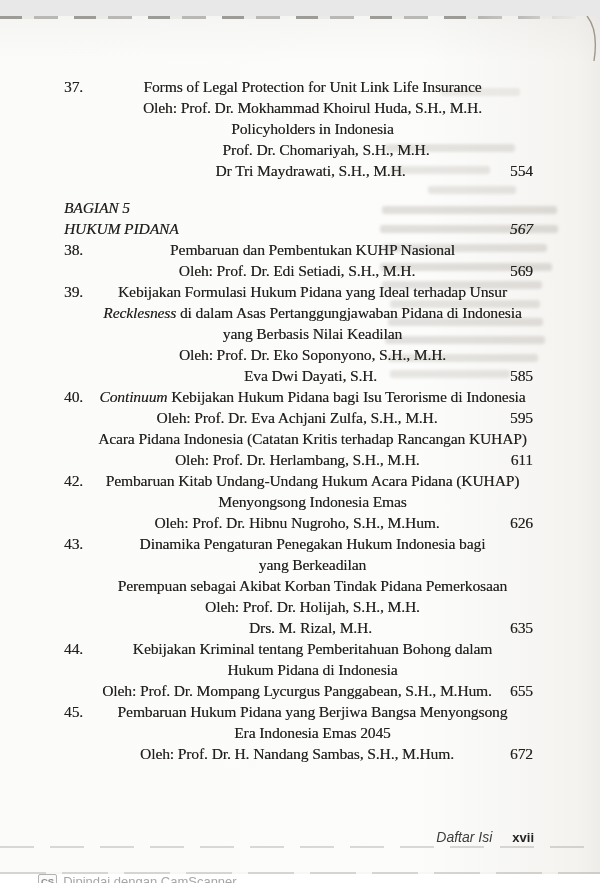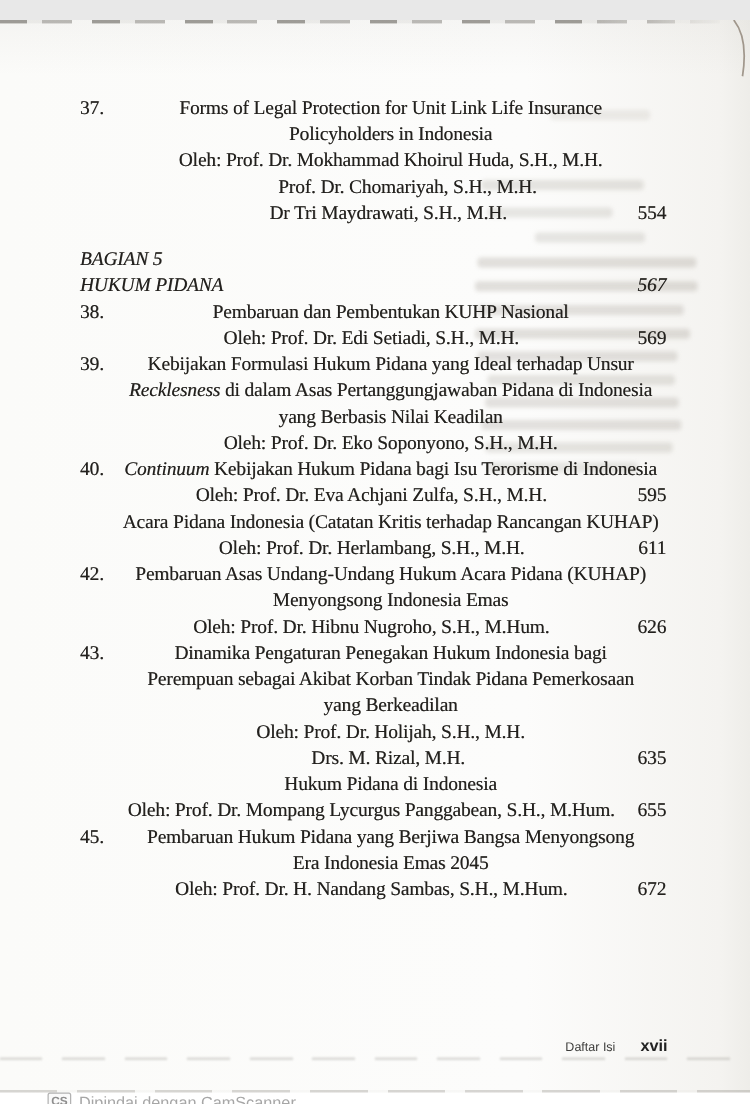--- a/index.html
+++ b/index.html
@@ -23,21 +23,21 @@
   .pg{flex:0 0 auto;margin-left:8px;}
   .entry.section{margin-top:16px;font-style:italic;}
   .sec-title{flex:1 1 auto;white-space:nowrap;}
   em{font-style:italic;}
   
   .footer{
     position:absolute;top:813px;right:66px;z-index:2;
     display:flex;align-items:baseline;gap:20px;
     font-family:"Liberation Sans", sans-serif;
   }
-  .f-label{font-size:10px;color:#3d3d3b;}
+  .f-label{font-size:14px;color:#3d3d3b;font-style:italic;}
   .f-page{font-size:13px;font-weight:bold;color:#222;}
   
   .artifact{position:absolute;left:0;right:0;z-index:3;pointer-events:none;}
   .top-edge-line{
     top:0;height:3px;
     background:repeating-linear-gradient(90deg,
       rgba(70,66,58,.50) 0 22px, rgba(70,66,58,.06) 22px 34px,
       rgba(70,66,58,.34) 34px 58px, rgba(70,66,58,0) 58px 74px);
     filter:blur(.5px);
     -webkit-mask-image:linear-gradient(90deg,#000 0 80%,transparent 97%);
@@ -103,25 +103,25 @@
   </svg>
 
   <main class="toc" id="toc">
       <div class="entry">
         <div class="row">
           <span class="num">37.</span>
           <span class="txt title"><span>Forms of Legal Protection for Unit Link Life Insurance</span></span>
         </div>
         <div class="row">
           <span class="num"></span>
+          <span class="txt author">Oleh: Prof. Dr. Mokhammad Khoirul Huda, S.H., M.H.</span>
+        </div>
+        <div class="row">
+          <span class="num"></span>
           <span class="txt title"><span>Policyholders in Indonesia</span></span>
-        </div>
-        <div class="row">
-          <span class="num"></span>
-          <span class="txt author">Oleh: Prof. Dr. Mokhammad Khoirul Huda, S.H., M.H.</span>
         </div>
         <div class="row">
           <span class="num"></span>
           <span class="txt author author-cont">Prof. Dr. Chomariyah, S.H., M.H.</span>
         </div>
         <div class="row">
           <span class="num"></span>
           <span class="txt author author-cont">Dr Tri Maydrawati, S.H., M.H.</span>
           <span class="pg">554</span>
         </div>
@@ -156,20 +156,25 @@
           <span class="txt title"><em>Recklesness</em><span> di dalam Asas Pertanggungjawaban Pidana di Indonesia</span></span>
         </div>
         <div class="row">
           <span class="num"></span>
           <span class="txt title"><span>yang Berbasis Nilai Keadilan</span></span>
         </div>
         <div class="row">
           <span class="num"></span>
           <span class="txt author">Oleh: Prof. Dr. Eko Soponyono, S.H., M.H.</span>
         </div>
+        <div class="row">
+          <span class="num"></span>
+          <span class="txt author author-cont">Eva Dwi Dayati, S.H.</span>
+          <span class="pg">585</span>
+        </div>
       </div>
       <div class="entry">
         <div class="row">
           <span class="num">40.</span>
           <span class="txt title"><em>Continuum</em><span> Kebijakan Hukum Pidana bagi Isu Terorisme di Indonesia</span></span>
         </div>
         <div class="row">
           <span class="num"></span>
           <span class="txt author">Oleh: Prof. Dr. Eva Achjani Zulfa, S.H., M.H.</span>
           <span class="pg">595</span>
@@ -182,56 +187,60 @@
         </div>
         <div class="row">
           <span class="num"></span>
           <span class="txt author">Oleh: Prof. Dr. Herlambang, S.H., M.H.</span>
           <span class="pg">611</span>
         </div>
       </div>
       <div class="entry">
         <div class="row">
           <span class="num">42.</span>
-          <span class="txt title"><span>Pembaruan Asas Undang-Undang Hukum Acara Pidana (KUHAP)</span></span>
+          <span class="txt title"><span>Pembaruan Kitab Undang-Undang Hukum Acara Pidana (KUHAP)</span></span>
         </div>
         <div class="row">
           <span class="num"></span>
           <span class="txt title"><span>Menyongsong Indonesia Emas</span></span>
         </div>
         <div class="row">
           <span class="num"></span>
           <span class="txt author">Oleh: Prof. Dr. Hibnu Nugroho, S.H., M.Hum.</span>
           <span class="pg">626</span>
         </div>
       </div>
       <div class="entry">
         <div class="row">
           <span class="num">43.</span>
           <span class="txt title"><span>Dinamika Pengaturan Penegakan Hukum Indonesia bagi</span></span>
         </div>
         <div class="row">
           <span class="num"></span>
+          <span class="txt title"><span>yang Berkeadilan</span></span>
+        </div>
+        <div class="row">
+          <span class="num"></span>
           <span class="txt title"><span>Perempuan sebagai Akibat Korban Tindak Pidana Pemerkosaan</span></span>
-        </div>
-        <div class="row">
-          <span class="num"></span>
-          <span class="txt title"><span>yang Berkeadilan</span></span>
         </div>
         <div class="row">
           <span class="num"></span>
           <span class="txt author">Oleh: Prof. Dr. Holijah, S.H., M.H.</span>
         </div>
         <div class="row">
           <span class="num"></span>
           <span class="txt author author-cont">Drs. M. Rizal, M.H.</span>
           <span class="pg">635</span>
         </div>
       </div>
       <div class="entry">
+        <div class="row">
+          <span class="num">44.</span>
+          <span class="txt title"><span>Kebijakan Kriminal tentang Pemberitahuan Bohong dalam</span></span>
+        </div>
         <div class="row">
           <span class="num"></span>
           <span class="txt title"><span>Hukum Pidana di Indonesia</span></span>
         </div>
         <div class="row">
           <span class="num"></span>
           <span class="txt author">Oleh: Prof. Dr. Mompang Lycurgus Panggabean, S.H., M.Hum.</span>
           <span class="pg">655</span>
         </div>
       </div>

